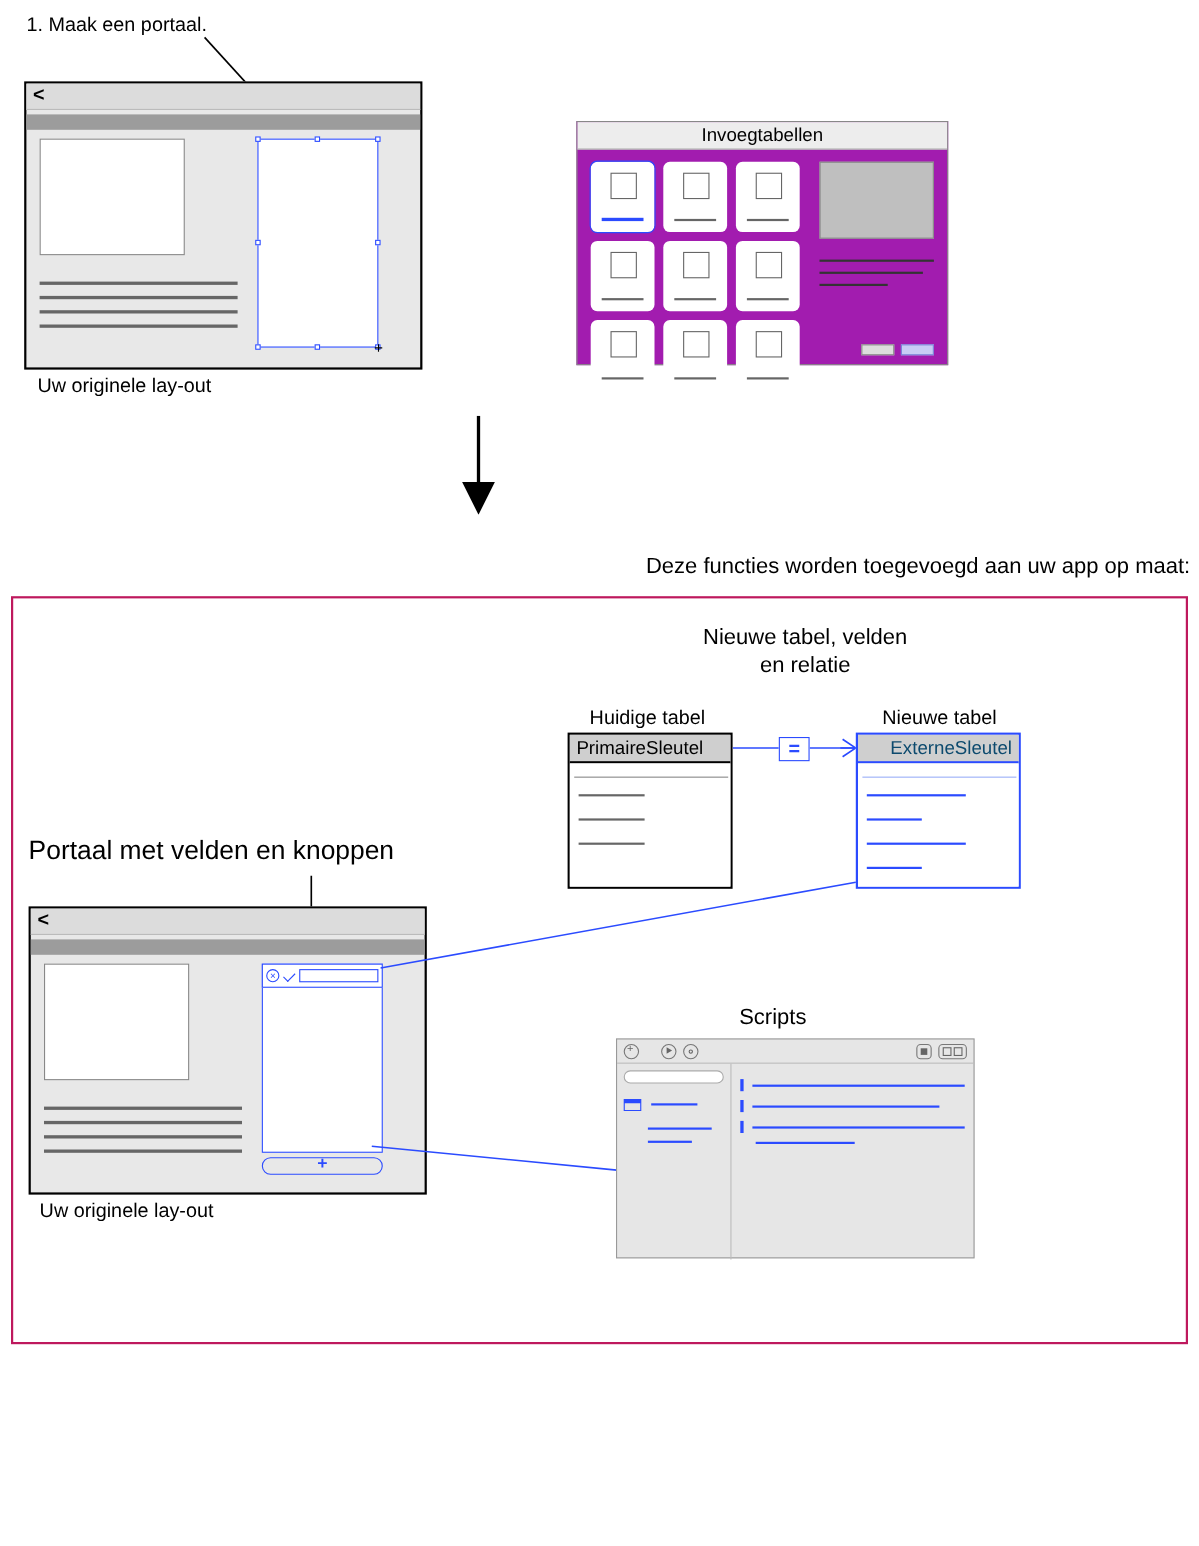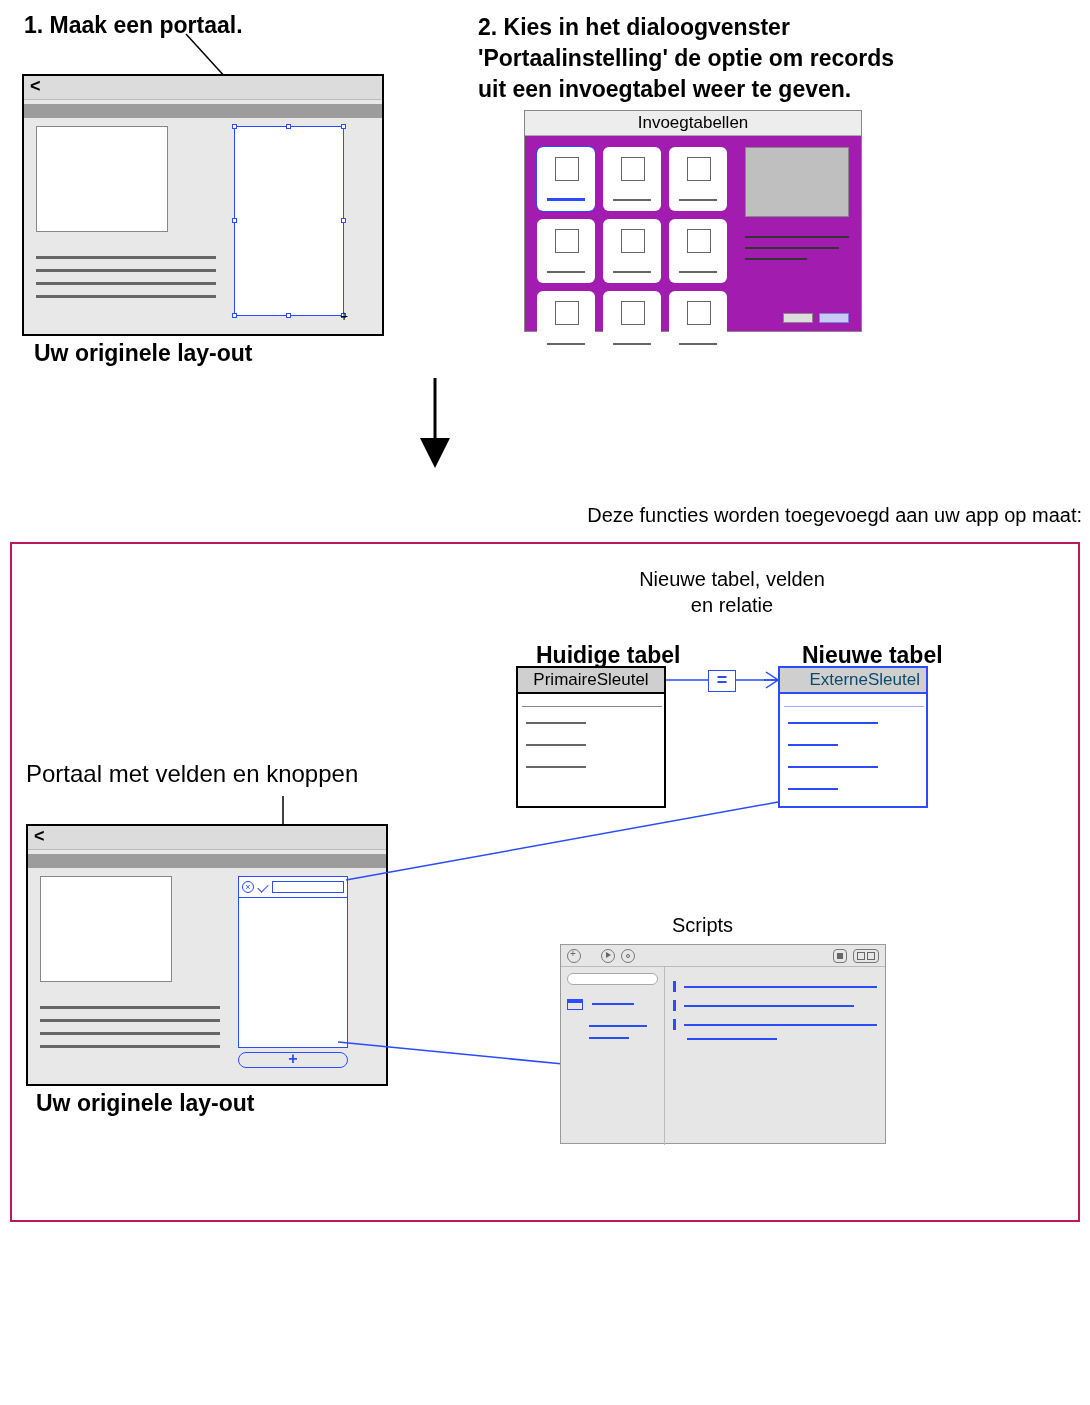--- a/index.html
+++ b/index.html
@@ -110,21 +110,21 @@
   .result-box {
     border: 2px solid #be185d;
   }
 
   
   .rel-table {
     border:2px solid #000; position:absolute;
   }
   .rel-table.new { border-color:#2b4bff; }
   .rel-table-head {
-    background:#cfcfcf; padding:2px 6px; text-align:center;
+    background:#cfcfcf; padding:2px 6px; text-align:left;
     border-bottom:2px solid #000; font-size:17px;
   }
   .rel-table.new .rel-table-head {
     border-bottom-color:#2b4bff; color:#0c4a6e; text-align:right;
   }
   .rel-table-body { background:#fff; height:112px; position:relative; }
   .rel-table-body div.line {
     height:2px; background:#666; position:absolute;
   }
   .rel-table.new .rel-table-body div.line { background:#2b4bff; }
@@ -206,21 +206,21 @@
   .scripts-right .tick {
     width:3px; height:11px; background:#2b4bff;
   }
   .scripts-right .bl {
     height:2px; background:#2b4bff; flex:1;
   }
   .scripts-right .bl.short { flex:0 0 90px; }
   .scripts-right .bl.med { flex:0 0 170px; }
 
   
-  .caption { font-size:23px;font-weight:bold; }
+  .caption { font-size:18px; }
   .center-title { font-size:20px; text-align:right; }
 </style>
 </head>
 <body>
 
 <div class="canvas">
 
   <div class="abs caption" style="left:16px; top:4px; width:300px;">1. Maak een portaal.</div>
 
   <svg class="abs" style="left:160px; top:22px;" width="140" height="120">
@@ -251,21 +251,20 @@
         <div class="sel-handle" style="left:50%; top:-3px; margin-left:-3px;"></div>
         <div class="sel-handle" style="left:50%; bottom:-3px; margin-left:-3px;"></div>
         <div class="sel-handle" style="left:-3px; top:50%; margin-top:-3px;"></div>
         <div class="sel-handle" style="right:-3px; top:50%; margin-top:-3px;"></div>
       </div>
       <span class="abs" style="left:316px; top:182px; font-size:14px;">+</span>
     </div>
   </div>
   <div class="abs caption" style="left:26px; top:332px;">Uw originele lay-out</div>
 
-  <div class="abs caption" style="left:470px; top:4px; width:420px; line-height:1.35;">2. Kies in het dialoogvenster 'Portaalinstelling' de optie om records uit een invoegtabel weer te geven.</div>
 
   <div class="abs dlg" style="left:516px; top:102px; width:338px; height:222px;">
     <div class="dlg-title">Invoegtabellen</div>
     <div class="dlg-grid">
       <div class="dlg-cell sel"></div>
       <div class="dlg-cell"></div>
       <div class="dlg-cell"></div>
       <div class="dlg-cell"></div>
       <div class="dlg-cell"></div>
       <div class="dlg-cell"></div>

